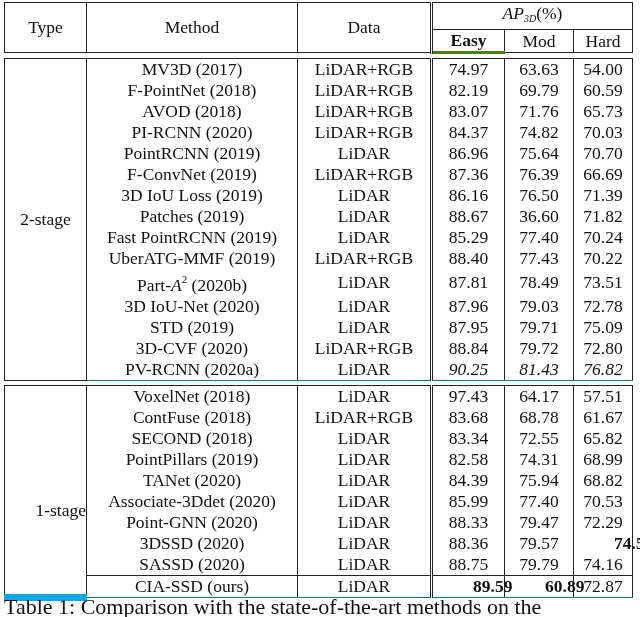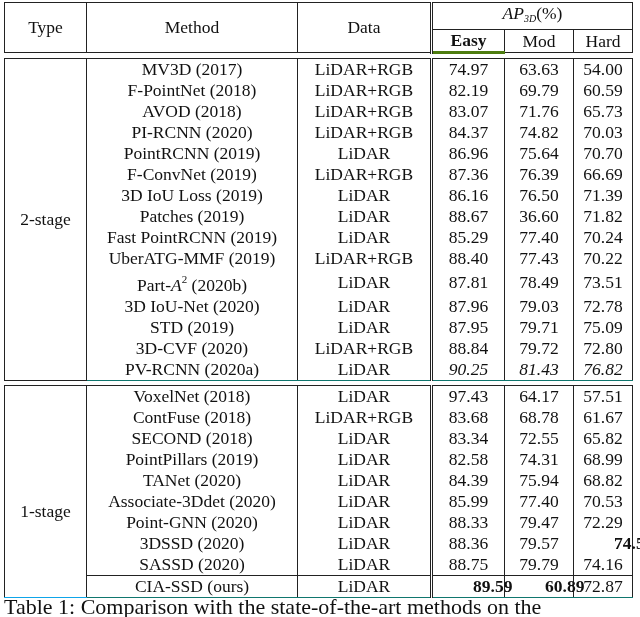--- a/index.html
+++ b/index.html
@@ -166,21 +166,21 @@
           <td class="dbl it">90.25</td>
           <td class="bl it">81.43</td>
           <td class="bl br it">76.82</td>
         </tr>
     <tr class="sep">
           <td colspan="6"></td>
         </tr>
   </tbody>
   <tbody>
     <tr class="grp-first">
-      <td rowspan="10" class="bl br" style="border-bottom:1px solid #0ea5e9;vertical-align:middle;padding-top:40px;">1-stage</td>
+      <td rowspan="10" class="bl br" style="border-bottom:7px solid #0ea5e9;vertical-align:middle;padding-top:40px;text-align:right;">1-stage</td>
       <td class="br">VoxelNet (2018)</td>
       <td>LiDAR</td>
       <td class="dbl">97.43</td>
       <td class="bl">64.17</td>
       <td class="bl br">57.51</td>
     </tr>
     <tr>
           <td class="br">ContFuse (2018)</td>
           <td>LiDAR+RGB</td>
           <td class="dbl">83.68</td>

